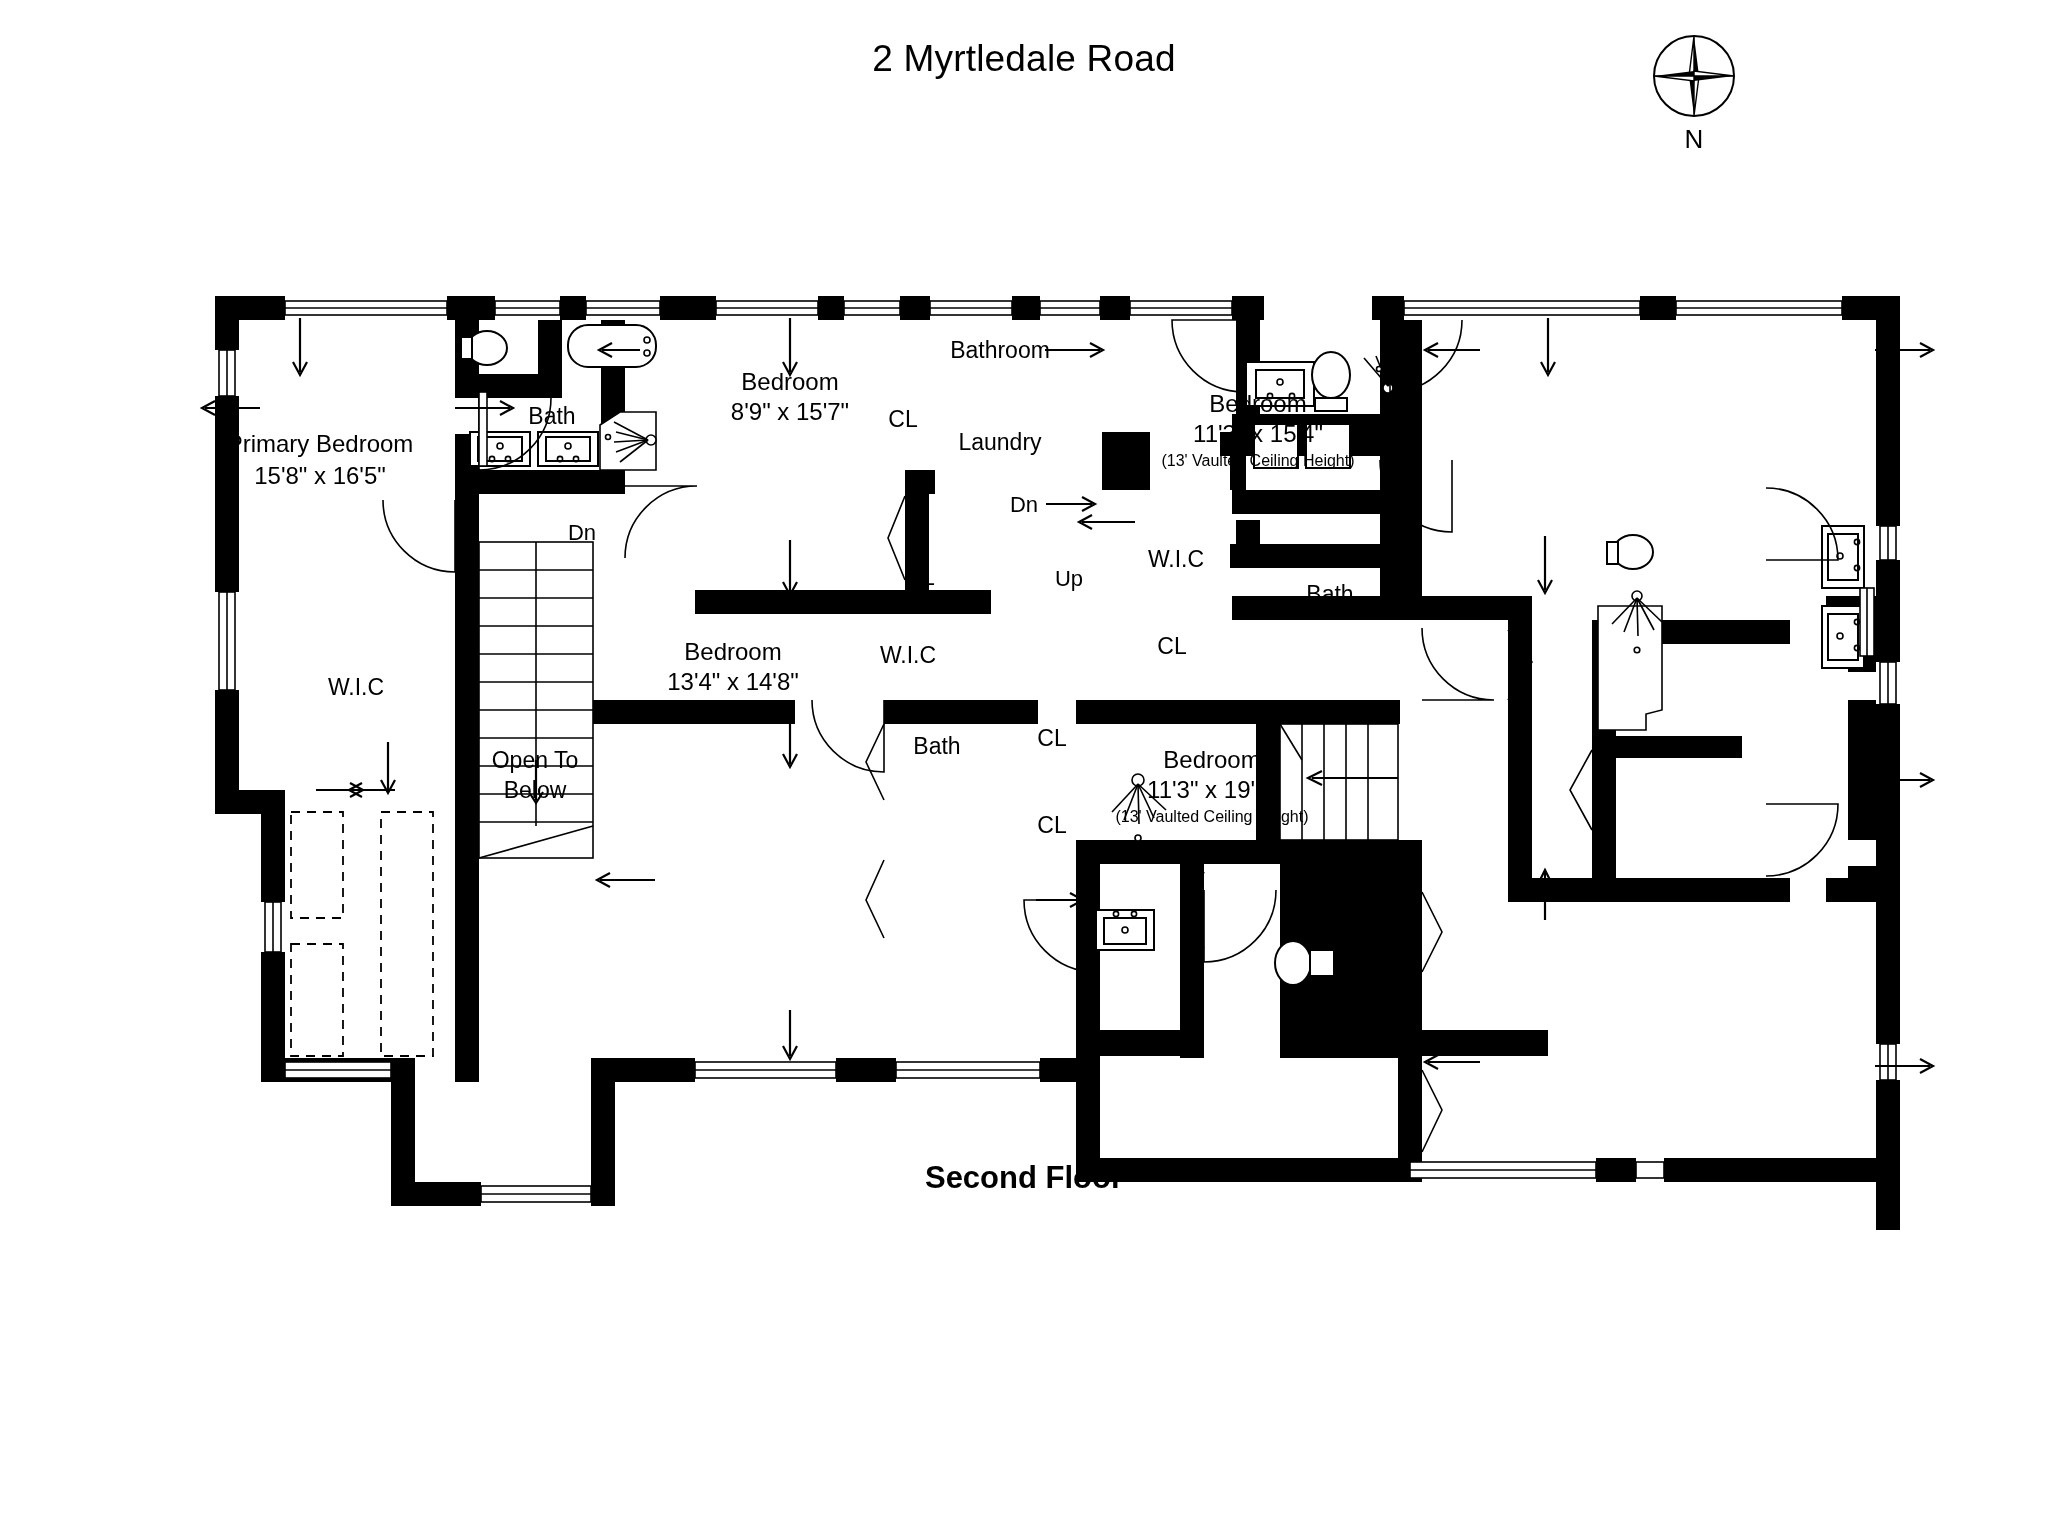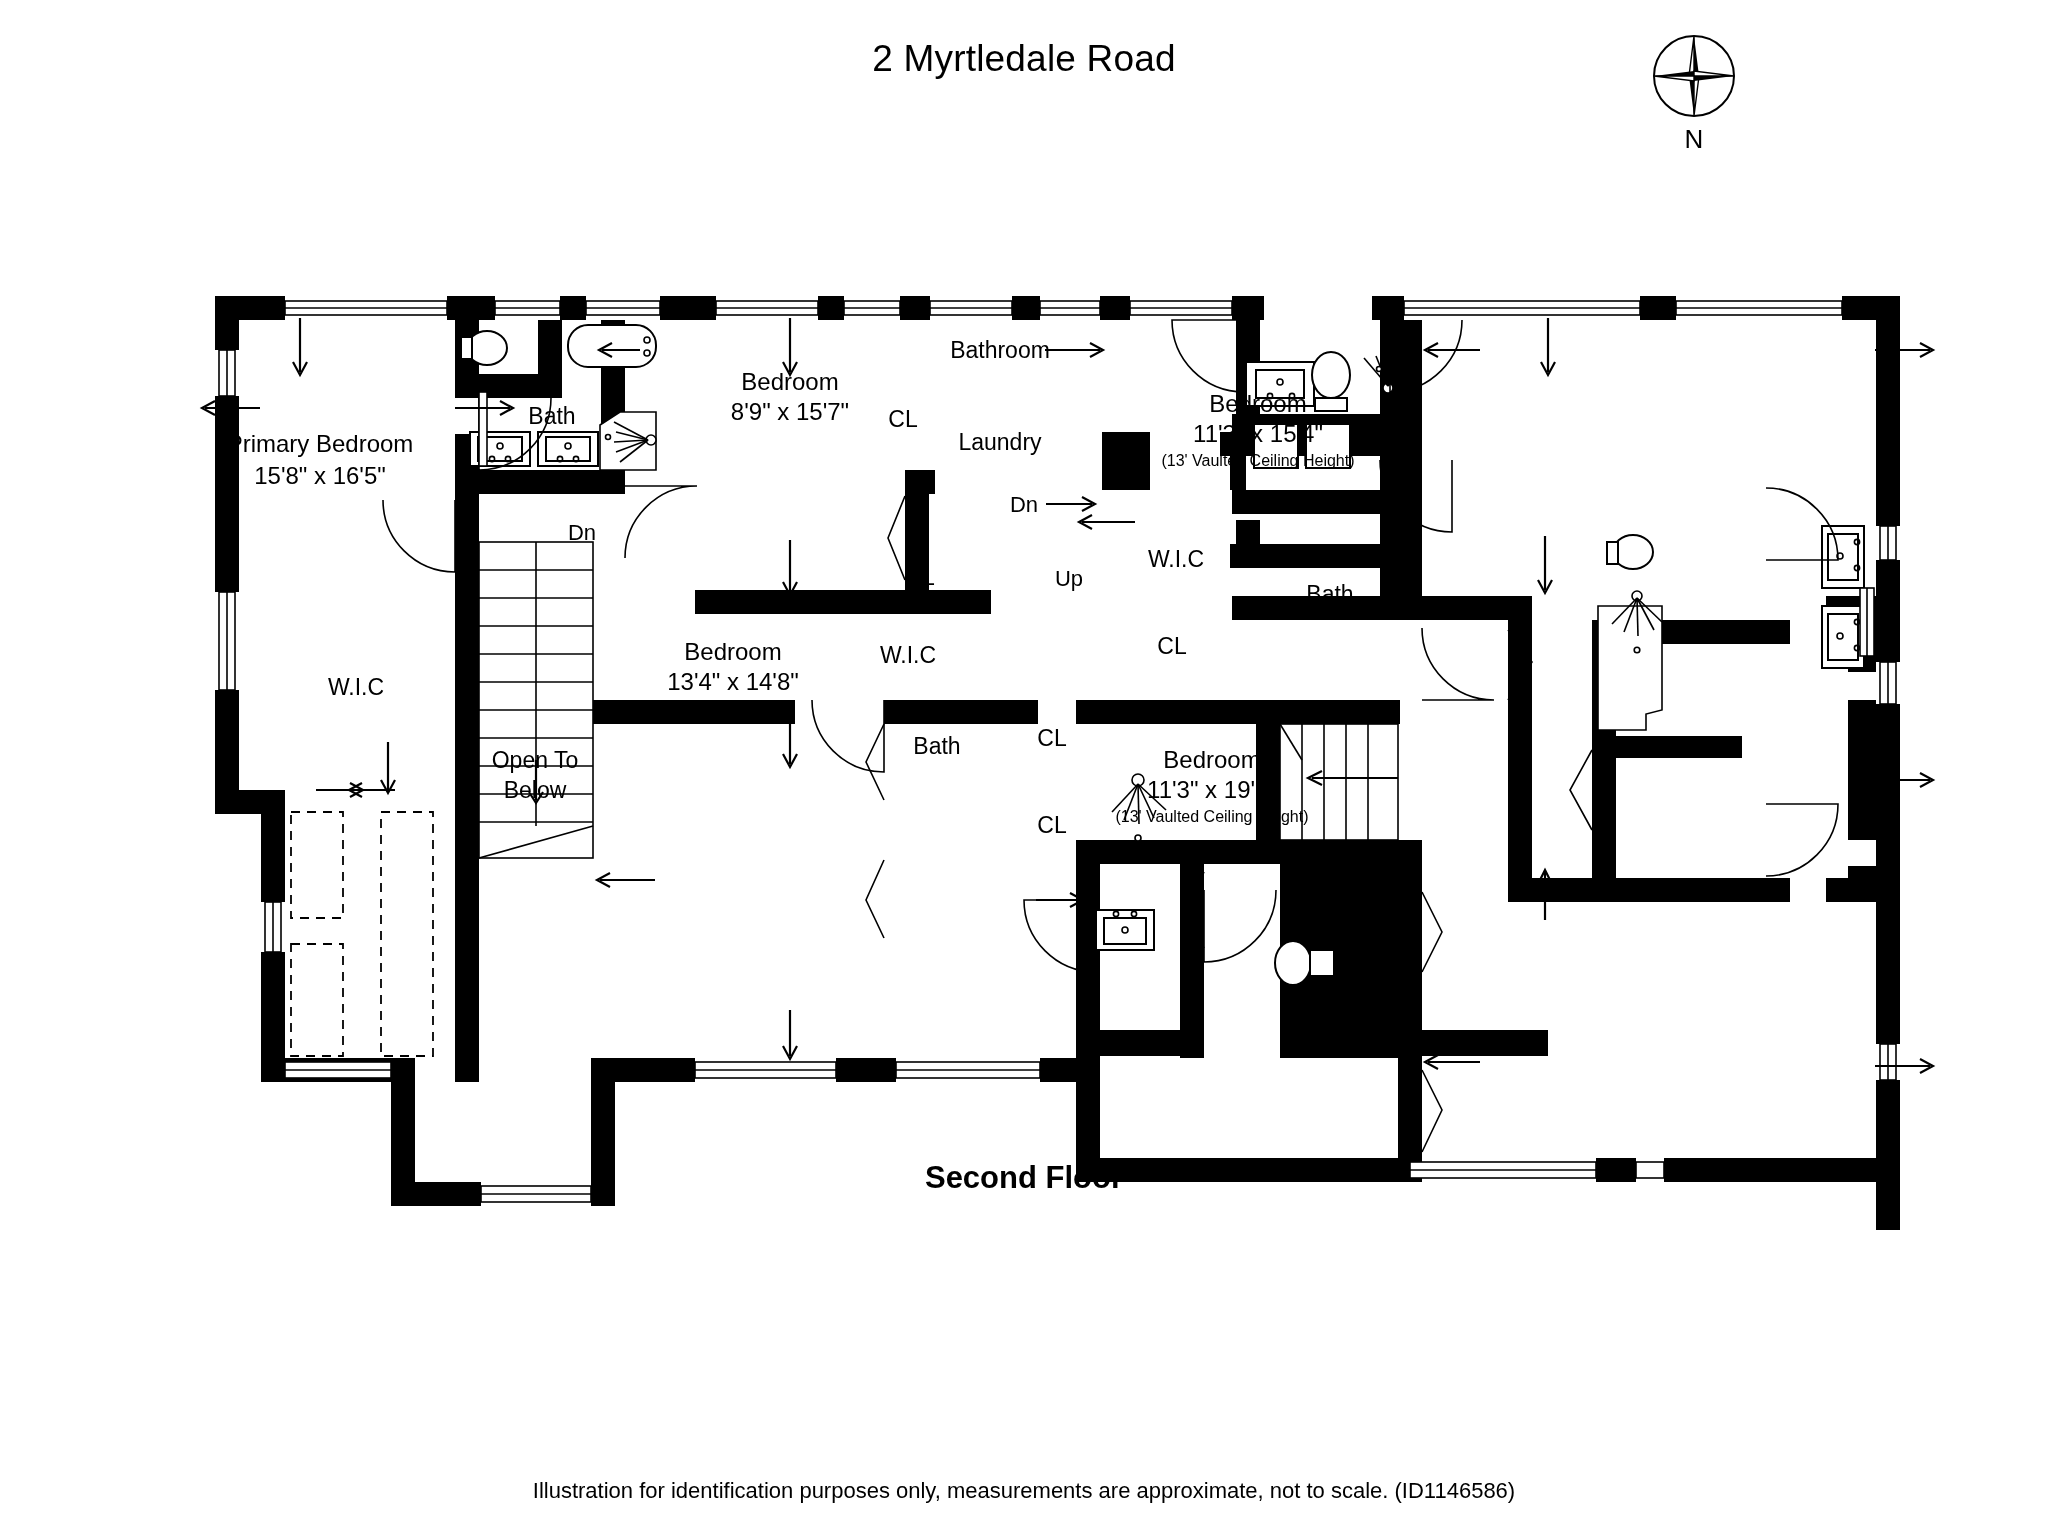--- a/index.html
+++ b/index.html
@@ -534,16 +534,15 @@
     <text class="tiny" x="1024" y="512">Dn</text>
     <text class="tiny" x="1069" y="586">Up</text>
 
     <g class="arrow">
       <path d="M1046 504 L1092 504"></path>
         <path d="M1082 497 L1095 504 L1082 511"></path>
     </g>
   </svg>
 
   <div class="floorlabel">Second Floor</div>
-  <div class="footer">Illustration for identification purposes only, measurements are approximate, not to scale. (ID1146586)</div>
   <div class="watermark">OneKey MLS</div>
 
 </div>
 
 </body></html>

